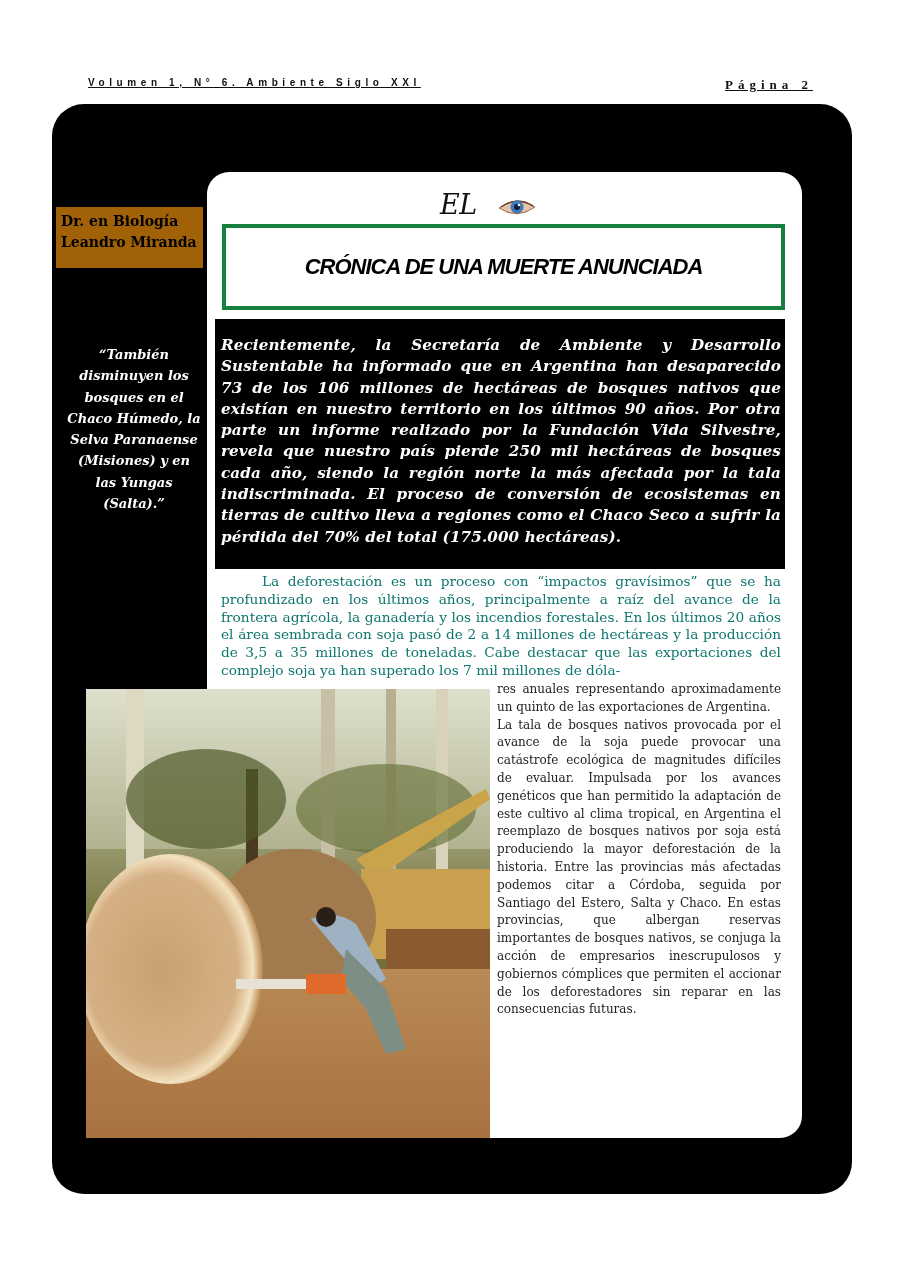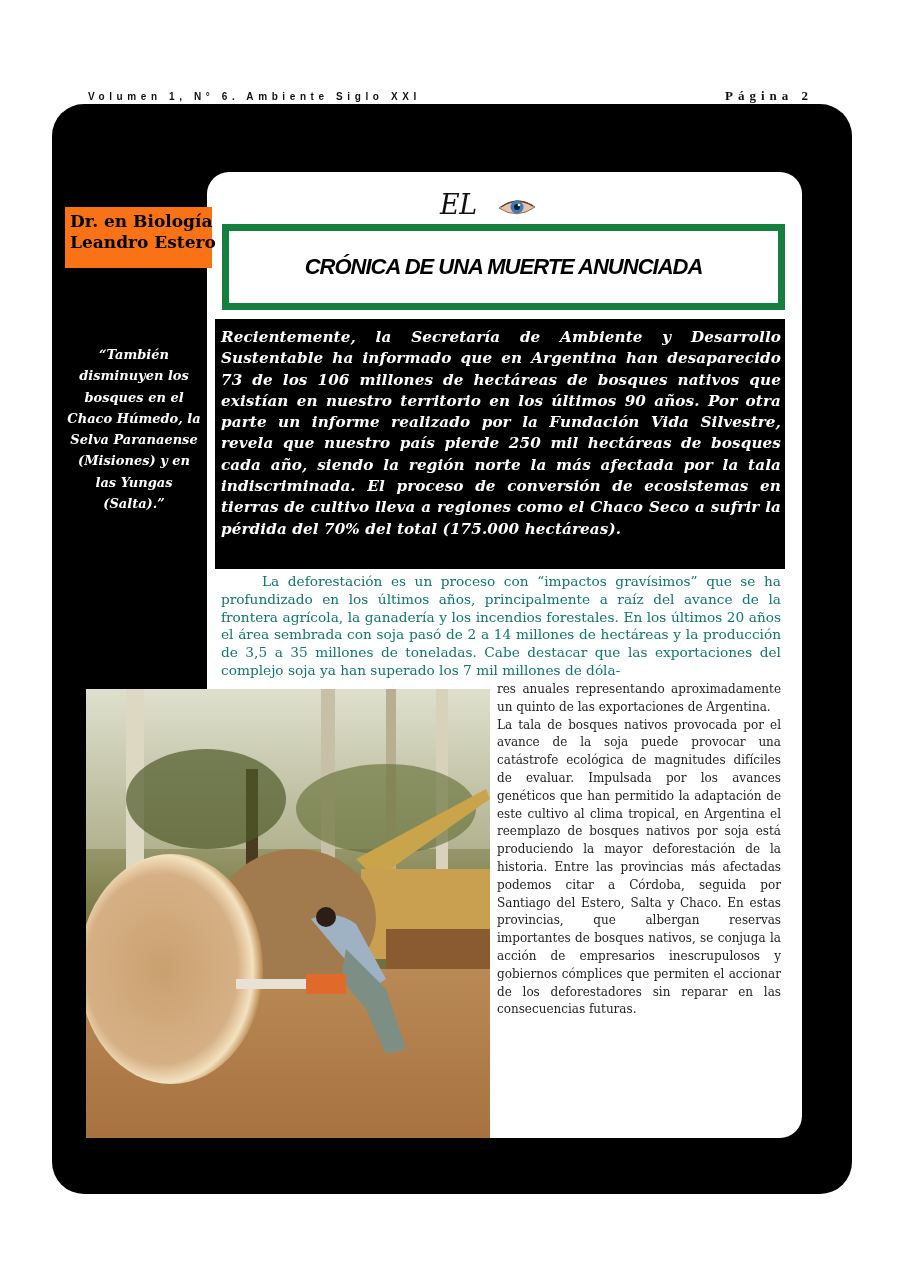--- a/index.html
+++ b/index.html
@@ -1,21 +1,21 @@
 <!DOCTYPE html>
 <html><head>
   <meta charset="utf-8">
   <style>
     * { box-sizing: border-box; margin: 0; padding: 0; }
     html, body { width: 905px; height: 1280px; background: #ffffff; overflow: hidden; }
     body { position: relative; font-family: "DejaVu Serif", serif; color: #111; }
 
     .running-header {
-      position: absolute; left: 88px; top: 88px; width: 725px; height: 16px;
-      display: flex; justify-content: space-between; align-items: center;
+      position: absolute; left: 88px; top: 77px; width: 725px; height: 16px;
+      display: flex; justify-content: space-between; align-items: flex-start; text-decoration: underline;
     }
     .rh-left {
       font-family: "Liberation Sans", sans-serif; font-weight: bold; font-size: 10px;
       letter-spacing: 4.6px; color: #111;
     }
     .rh-right {
       font-family: "Liberation Serif", serif; font-weight: bold; font-size: 13px;
       letter-spacing: 5px; color: #111;
     }
 
@@ -24,53 +24,52 @@
       background: #000; border-radius: 32px;
     }
 
     .panel {
       position: absolute; left: 207px; top: 172px; width: 595px; height: 966px;
       background: #fff; border-radius: 22px;
     }
 
     .author-box {
       position: absolute; left: 56px; top: 207px; width: 147px; height: 61px;
-      background: #f97316; padding: 4px 5px;
-      font-family: "DejaVu Serif", serif; font-weight: bold; font-size: 17px; line-height: 21px;
+      background: #a16207; padding: 4px 5px;
+      font-family: "DejaVu Serif", serif; font-weight: bold; font-size: 14px; line-height: 21px;
       color: #000;
-      margin-left: 9px;
     }
     .author-box div { white-space: nowrap; }
 
     .pull-quote {
       position: absolute; left: 66px; top: 344px; width: 136px;
       color: #fff; text-align: center;
       font-family: "DejaVu Serif", serif; font-weight: bold; font-style: italic;
       font-size: 13px; line-height: 21.3px;
     }
 
     .section-title {
       position: absolute; left: 440px; top: 186px; width: 340px; height: 36px;
       display: flex; align-items: center; gap: 21px;
       font-family: "DejaVu Serif", serif; font-style: italic; font-size: 27px; color: #111;
       letter-spacing: -0.5px;
     }
     .eye-icon { width: 38px; height: 22px; display: inline-block; }
 
     .headline-box {
       position: absolute; left: 222px; top: 224px; width: 563px; height: 86px;
-      border: 7px solid #15803d; background: #fff;
+      border: 4px solid #15803d; background: #fff;
       display: flex; flex-direction: column; justify-content: center; align-items: center;
       font-family: "Liberation Sans", sans-serif; font-weight: bold; font-style: italic;
       font-size: 22px; line-height: 40px; letter-spacing: -1px; color: #000;
     }
 
     .lede {
       position: absolute; left: 215px; top: 319px; width: 570px; height: 250px;
-      background: #000; color: #fff; padding: 8px 4px 0 6px;
+      background: #000; color: #fff; padding: 16px 4px 0 6px;
       font-family: "DejaVu Serif", serif; font-weight: bold; font-style: italic;
       font-size: 15.2px; line-height: 21.3px; text-align: justify; letter-spacing: 0.1px;
     }
 
     .body-top {
       position: absolute; left: 221px; top: 573px; width: 560px;
       font-family: "DejaVu Serif", serif; font-size: 13.7px; line-height: 17.8px;
       text-align: justify; color: #0f766e;
     }
     .body-top p { text-indent: 41px; }
@@ -93,21 +92,21 @@
 <div class="running-header">
   <span class="rh-left">Volumen 1, N° 6. Ambiente Siglo XXI</span>
   <span class="rh-right">Página 2</span>
 </div>
 
 <div class="frame"></div>
 <div class="panel"></div>
 
 <div class="author-box">
   <div>Dr. en Biología</div>
-  <div>Leandro Estero</div>
+  <div>Leandro Miranda</div>
 </div>
 
 <div class="pull-quote">“También disminuyen los bosques en el Chaco Húmedo, la Selva Paranaense (Misiones) y en las Yungas (Salta).”</div>
 
 <div class="section-title">
   <span>EL</span>
   <span class="eye-icon">
     <svg viewBox="0 0 38 22" width="38" height="22">
       <path d="M1 12 Q19 -2 37 11 Q19 24 1 12 Z" fill="#e6c4aa" stroke="#9a6a50" stroke-width="1"></path>
       <path d="M3 11 Q19 0 35 10" fill="none" stroke="#6a4030" stroke-width="1.5"></path>

